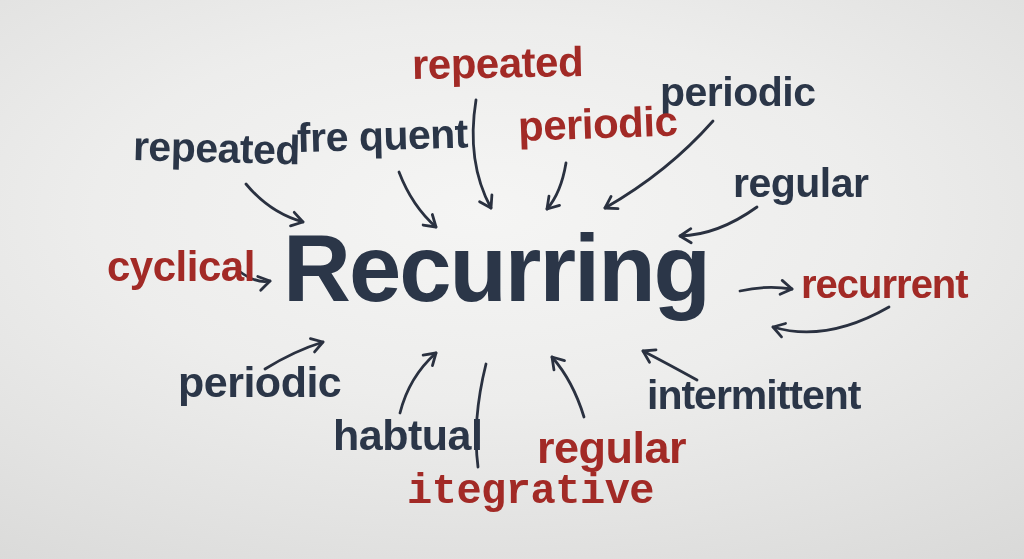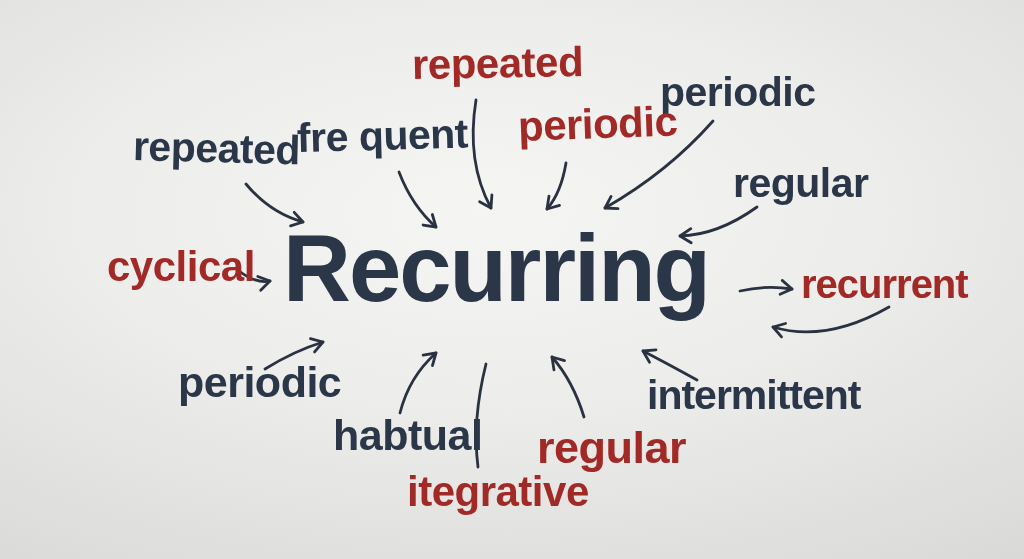--- a/index.html
+++ b/index.html
@@ -75,16 +75,16 @@
   <div class="word" style="left: 518px; top: 106px; font-size: 42px; transform: rotate(-2deg); color: rgb(162, 42, 38);">periodic</div>
   <div class="word" style="left: 733px; top: 163px; font-size: 41px; color: rgb(43, 54, 72);">regular</div>
   <div class="word" style="left: 107px; top: 246px; font-size: 42px; color: rgb(162, 42, 38);">cyclical</div>
 
   <div class="word center-word" style="left: 283px; top: 222px; font-size: 94px; color: rgb(43, 54, 72);">Recurring</div>
 
   <div class="word" style="left: 801px; top: 264px; font-size: 40px; letter-spacing: -1px; color: rgb(162, 42, 38);">recurrent</div>
   <div class="word" style="left: 178px; top: 361px; font-size: 43px; color: rgb(43, 54, 72);">periodic</div>
   <div class="word" style="left: 333px; top: 414px; font-size: 43px; color: rgb(43, 54, 72);">habtual</div>
   <div class="word" style="left: 537px; top: 413px; font-size: 45px; color: rgb(162, 42, 38); margin-top: 12px;">regular</div>
-  <div class="word" style="left: 407px; top: 471px; font-size: 42px; color: rgb(162, 42, 38);">itegrative</div>
+  <div class="word" style="left: 407px; top: 471px; font-size: 42px; color: rgb(162, 42, 38); font-family: Liberation Mono, monospace;">itegrative</div>
   <div class="word" style="left: 647px; top: 375px; font-size: 41px; letter-spacing: -1px; color: rgb(43, 54, 72);">intermittent</div>
 
 </div>
 
 </body></html>

